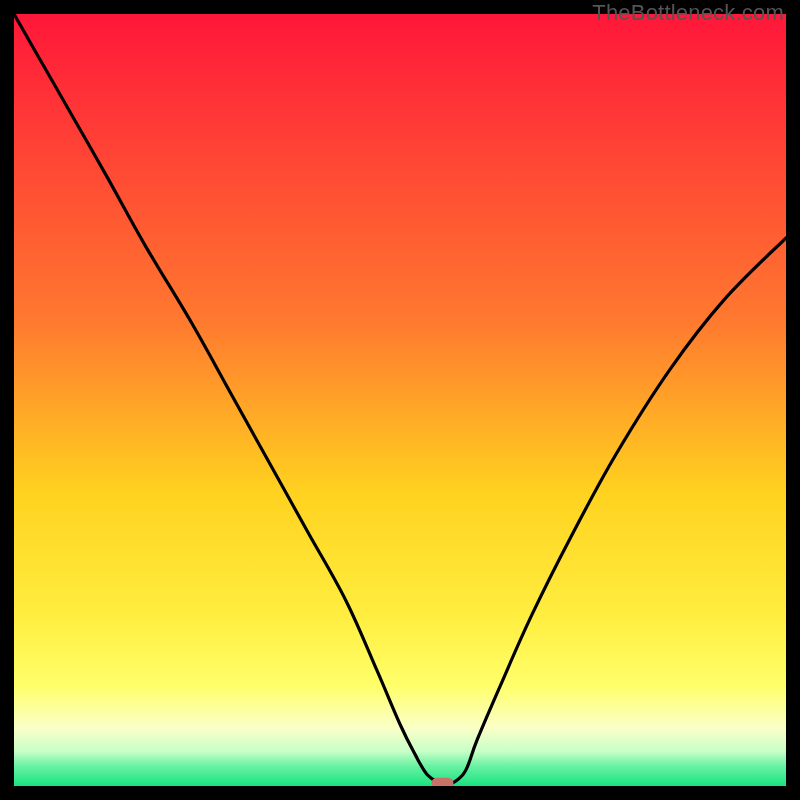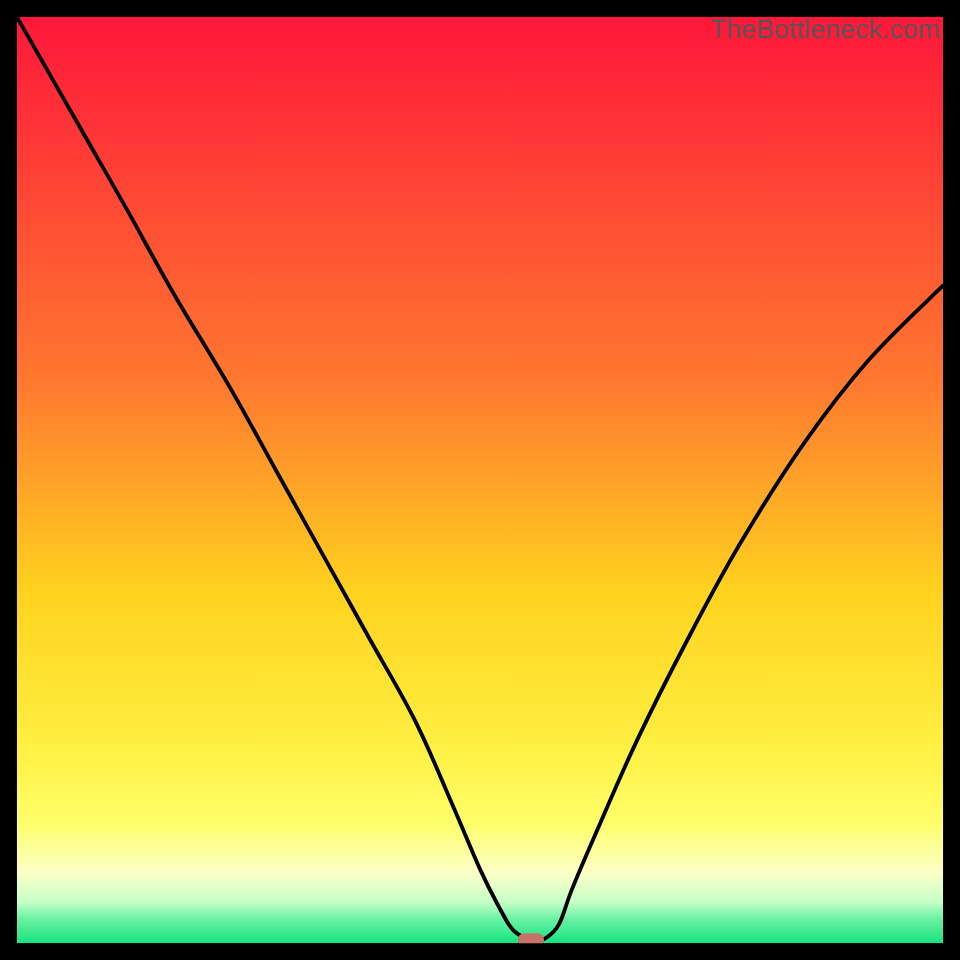--- a/index.html
+++ b/index.html
@@ -21,21 +21,21 @@
   }
   .plot {
     position: absolute;
     left: 0;
     top: 0;
     width: 772px;
     height: 772px;
   }
   .watermark {
     position: absolute;
-    top: 12px;
+    top: 0px;
     right: 16px;
     color: #555;
     font-size: 22px;
     font-weight: 500;
     letter-spacing: 0.2px;
     user-select: none;
   }
 </style>
 </head>
 <body>

